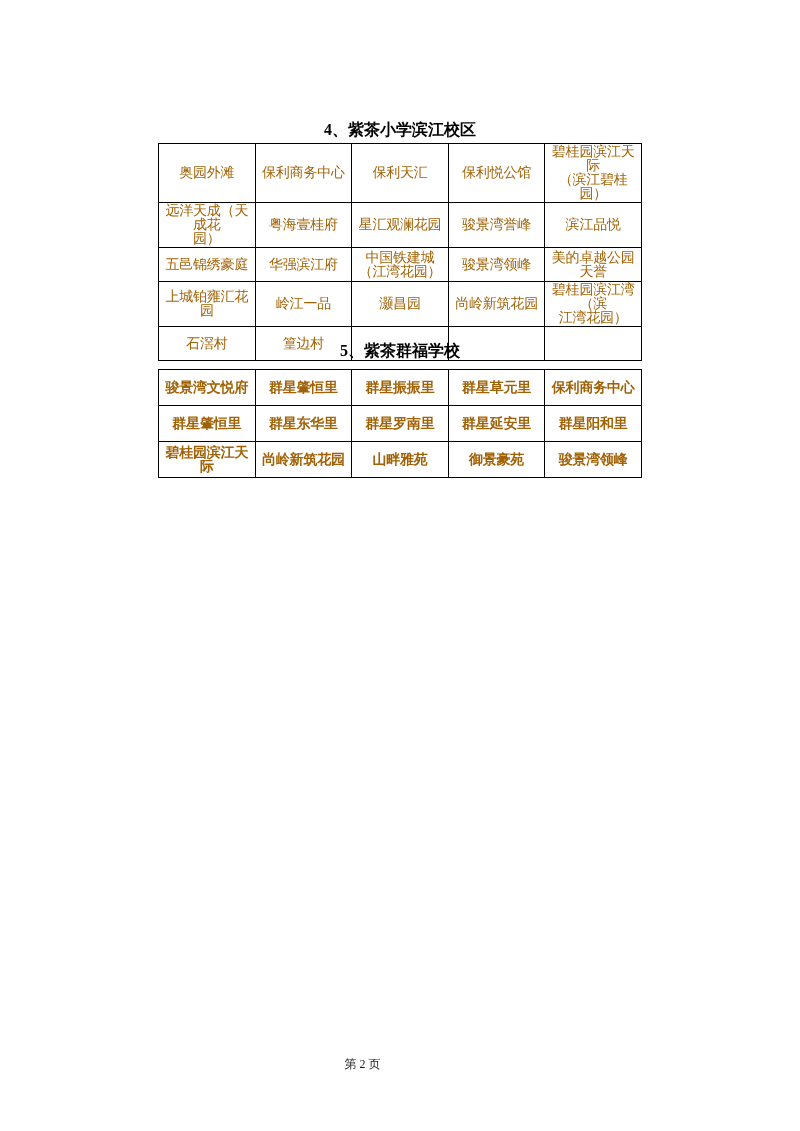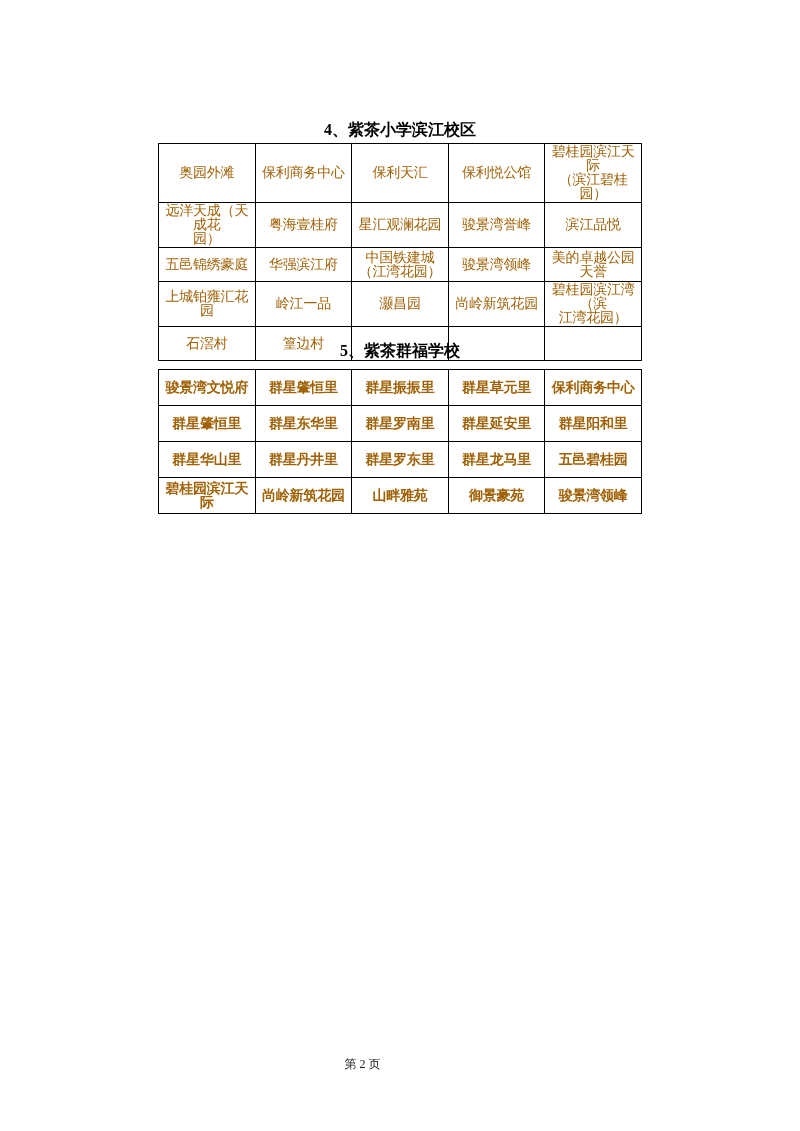--- a/index.html
+++ b/index.html
@@ -122,27 +122,20 @@
         <td class="cell">保利商务中心</td>
       </tr>
       <tr>
         <td class="cell">群星肇恒里</td>
         <td class="cell">群星东华里</td>
         <td class="cell">群星罗南里</td>
         <td class="cell">群星延安里</td>
         <td class="cell">群星阳和里</td>
       </tr>
       <tr>
-        <td class="cell">群星华山里</td>
-        <td class="cell">群星丹井里</td>
-        <td class="cell">群星罗东里</td>
-        <td class="cell">群星龙马里</td>
-        <td class="cell">五邑碧桂园</td>
-      </tr>
-      <tr>
         <td class="cell">碧桂园滨江天际</td>
         <td class="cell">尚岭新筑花园</td>
         <td class="cell">山畔雅苑</td>
         <td class="cell">御景豪苑</td>
         <td class="cell">骏景湾领峰</td>
       </tr>
     </tbody>
   </table>
 
   <div class="footer">第 2 页</div>

